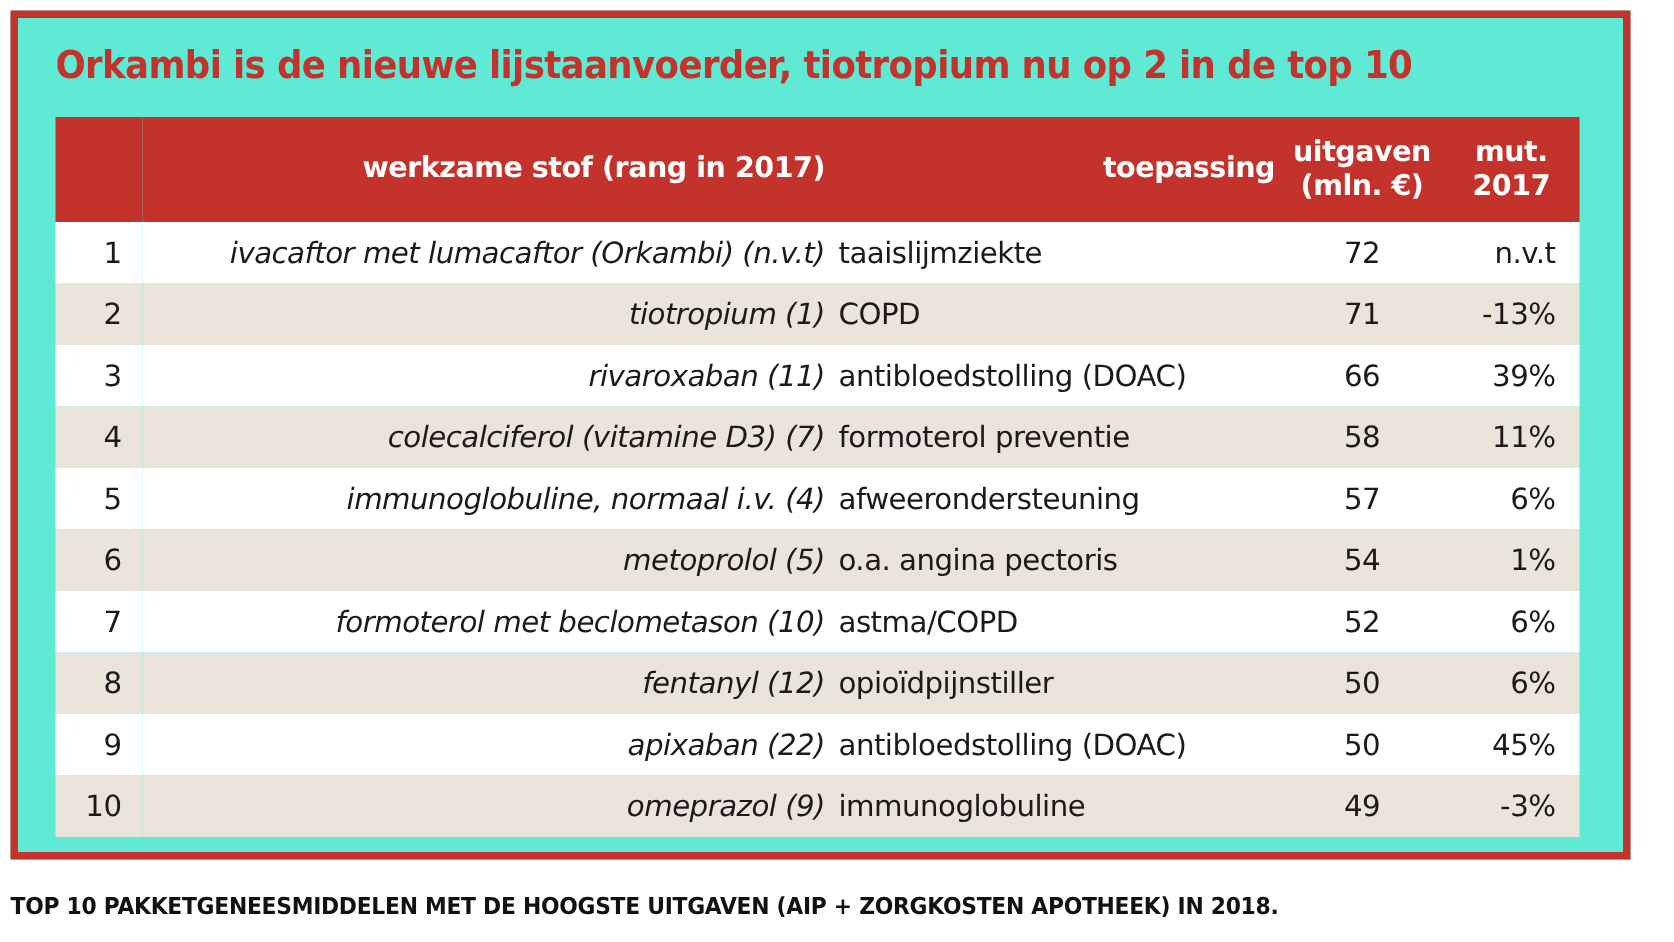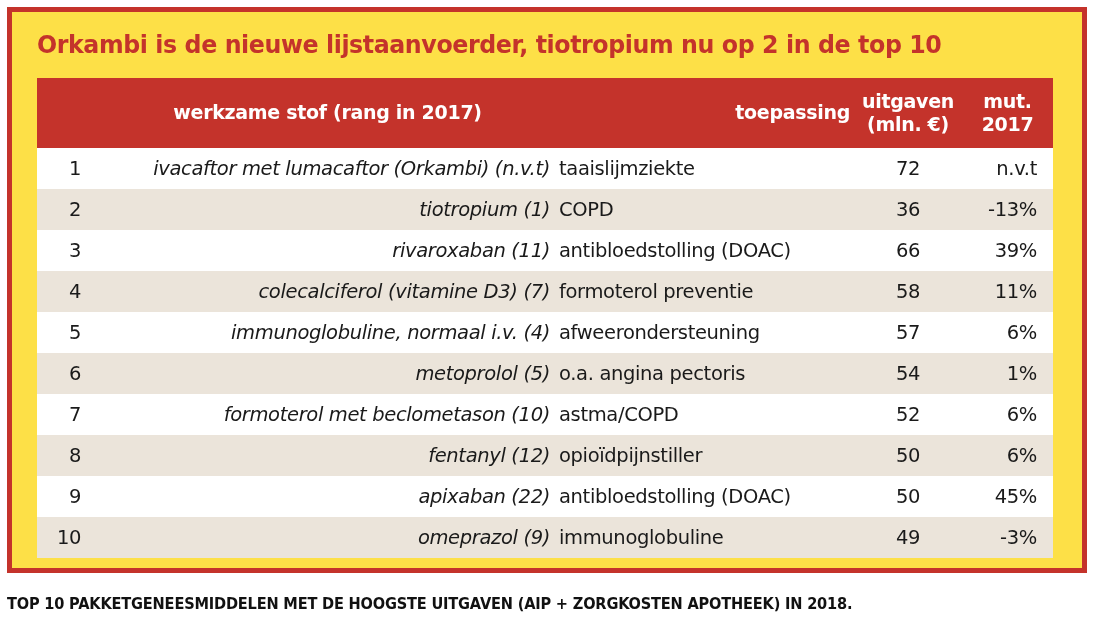--- a/index.html
+++ b/index.html
@@ -24,21 +24,21 @@
 
   
   .card {
     position: absolute;
     left: 7px;
     top: 7px;
     width: 1080px;
     height: 566px;
     box-sizing: border-box;
     border: 5px solid #C4332B;
-    background: #fde047;
+    background: #5eead4;
   }
 
   
   .title {
     position: absolute;
     left: 25px;
     top: 18px;
     right: 20px;
     color: #C4332B;
     font-family: "DejaVu Sans", sans-serif;
@@ -79,21 +79,21 @@
     font-weight: bold;
     font-size: 19px;
     letter-spacing: -0.3px;
     padding: 0;
     height: 70px;
     vertical-align: middle;
     line-height: 1.22;
   }
   thead th.h-rank { }
   thead th.h-stof {
-    text-align: center;
+    text-align: right;
     padding-left: 10px;
   }
   thead th.h-toep {
     text-align: right;
     padding-left: 9px;
   }
   thead th.h-uitg {
     text-align: center;
     padding-right: 2px;
   }
@@ -192,21 +192,21 @@
               <td class="rank">1</td>
               <td class="stof">ivacaftor met lumacaftor (Orkambi) (n.v.t)</td>
               <td class="toep">taaislijmziekte</td>
               <td class="uitg">72</td>
               <td class="mut">n.v.t</td>
             </tr>
             <tr class="striped">
               <td class="rank">2</td>
               <td class="stof">tiotropium (1)</td>
               <td class="toep">COPD</td>
-              <td class="uitg">36</td>
+              <td class="uitg">71</td>
               <td class="mut">-13%</td>
             </tr>
             <tr class="plain">
               <td class="rank">3</td>
               <td class="stof">rivaroxaban (11)</td>
               <td class="toep">antibloedstolling (DOAC)</td>
               <td class="uitg">66</td>
               <td class="mut">39%</td>
             </tr>
             <tr class="striped">

